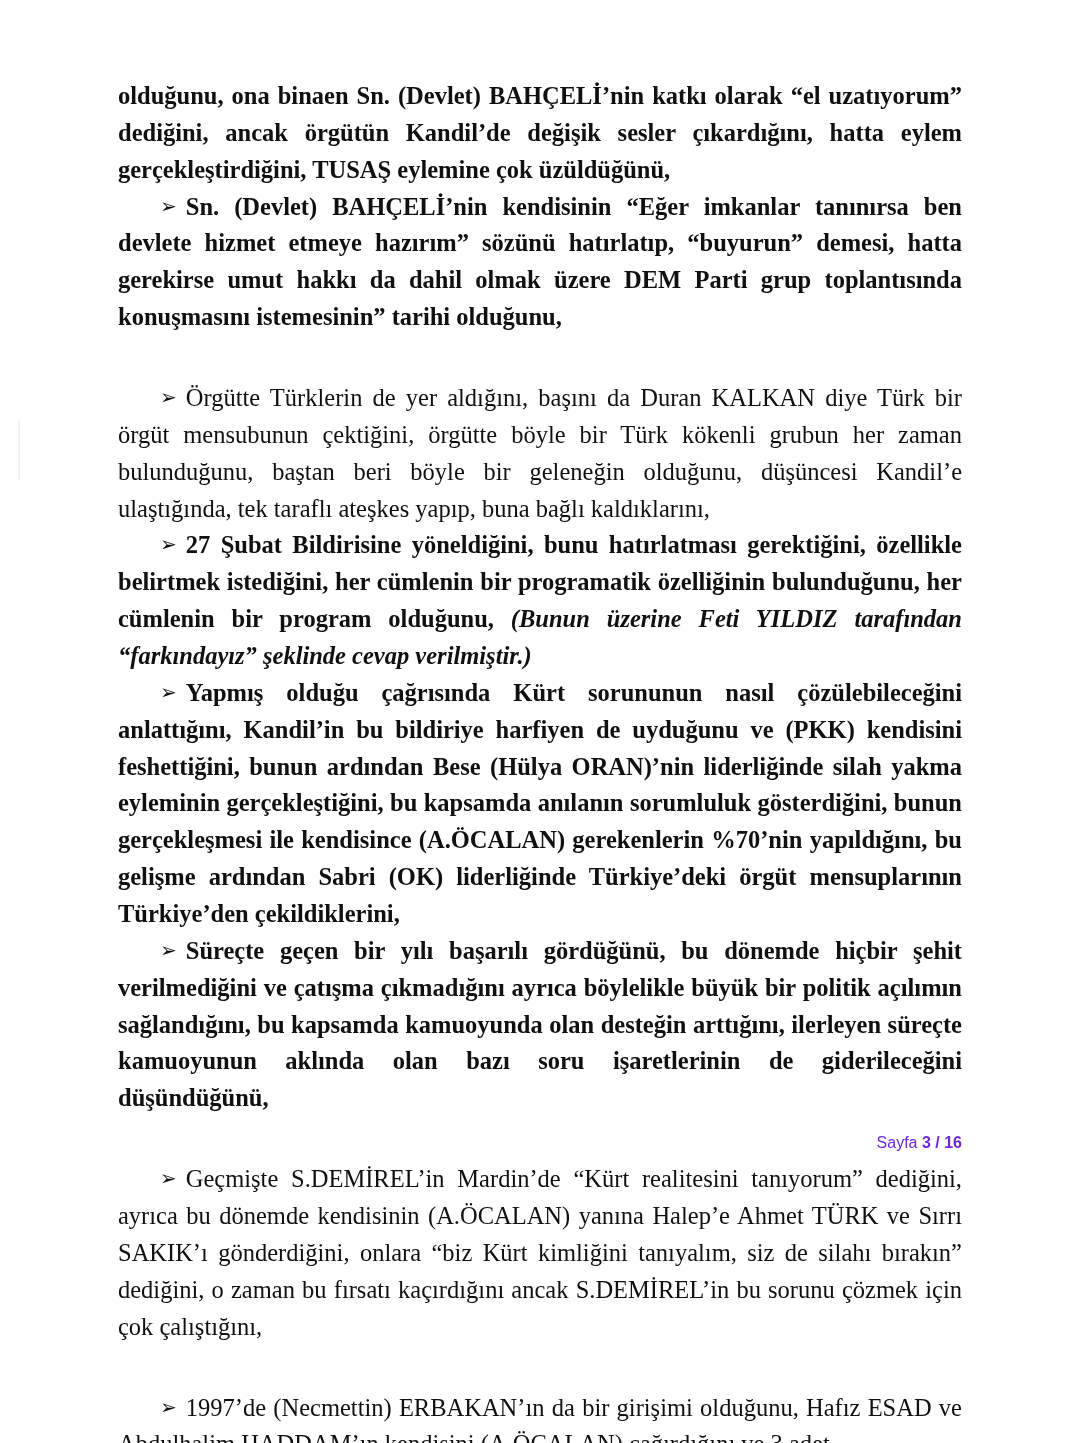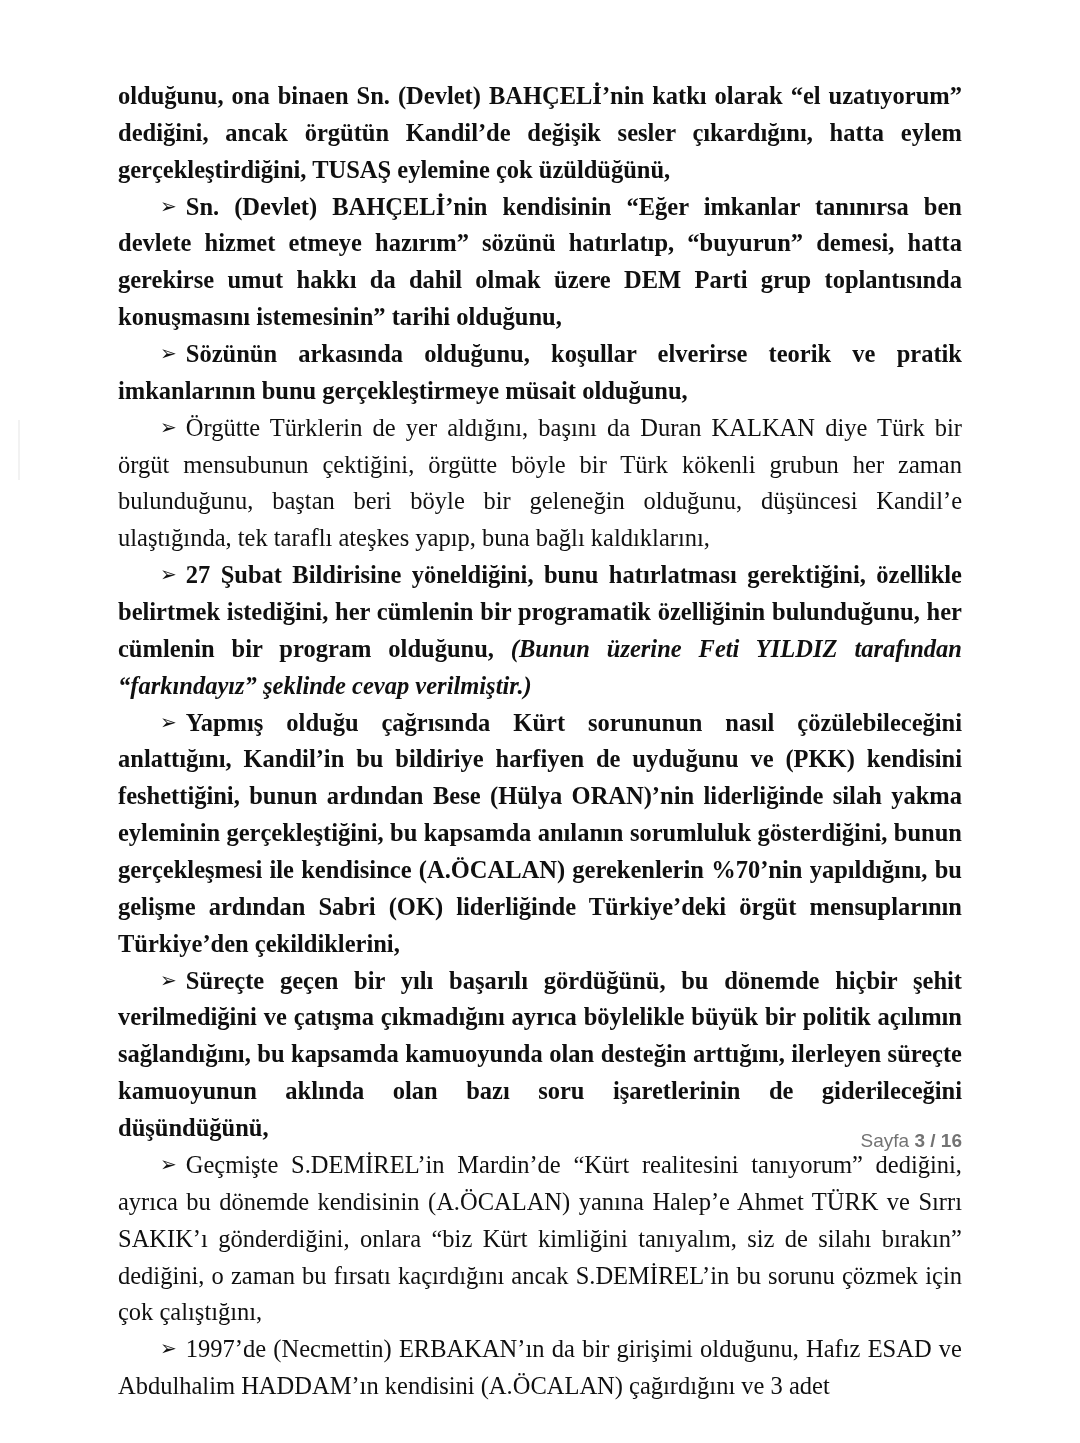--- a/index.html
+++ b/index.html
@@ -43,29 +43,29 @@
   }
   .bullet {
     font-family: "DejaVu Sans", sans-serif;
     font-size: 20px;
     line-height: 1;
     position: relative;
     top: -2px;
     padding-right: 9px;
   }
   .b { font-weight: bold; }
-  .n { font-weight: normal; }
+  .n { font-weight: normal; margin-top: 44px; }
   .bi { font-weight: bold; font-style: italic; }
   .footer {
     position: absolute;
     right: 118px;
     bottom: 58px;
     font-family: "Liberation Sans", sans-serif;
-    font-size: 19px;
-    color: #737373;
+    font-size: 16px;
+    color: #6d28d9;
   }
   .footer .pg { font-weight: bold; }
   .edge-mark {
     position: absolute;
     left: 18px;
     top: 420px;
     width: 2px;
     height: 60px;
     background: #f2f2f2;
   }
@@ -79,23 +79,20 @@
   <div class="doc-body">
 
     <p class="para-open">
       <span>olduğunu, ona binaen Sn. (Devlet) BAHÇELİ’nin katkı olarak “el uzatıyorum” dediğini, ancak örgütün Kandil’de değişik sesler çıkardığını, hatta eylem gerçekleştirdiğini, TUSAŞ eylemine çok üzüldüğünü,</span>
     </p>
 
     <p class="para-bullet b">
       <span class="bullet">➢</span><span>Sn. (Devlet) BAHÇELİ’nin kendisinin “Eğer imkanlar tanınırsa ben devlete hizmet etmeye hazırım” sözünü hatırlatıp, “buyurun” demesi, hatta gerekirse umut hakkı da dahil olmak üzere DEM Parti grup toplantısında konuşmasını istemesinin” tarihi olduğunu,</span>
     </p>
 
-    <p class="para-bullet b">
-      <span class="bullet">➢</span><span>Sözünün arkasında olduğunu, koşullar elverirse teorik ve pratik imkanlarının bunu gerçekleştirmeye müsait olduğunu,</span>
-    </p>
 
     <p class="para-bullet n">
       <span class="bullet">➢</span><span>Örgütte Türklerin de yer aldığını, başını da Duran KALKAN diye Türk bir örgüt mensubunun çektiğini, örgütte böyle bir Türk kökenli grubun her zaman bulunduğunu, baştan beri böyle bir geleneğin olduğunu, düşüncesi Kandil’e ulaştığında, tek taraflı ateşkes yapıp, buna bağlı kaldıklarını,</span>
     </p>
 
     <p class="para-bullet b">
       <span class="bullet">➢</span><span>27 Şubat Bildirisine yöneldiğini, bunu hatırlatması gerektiğini, özellikle belirtmek istediğini, her cümlenin bir programatik özelliğinin bulunduğunu, her cümlenin bir program olduğunu, </span><span class="bi">(Bunun üzerine Feti YILDIZ tarafından “farkındayız” şeklinde cevap verilmiştir.)</span>
     </p>
 
     <p class="para-bullet b">

